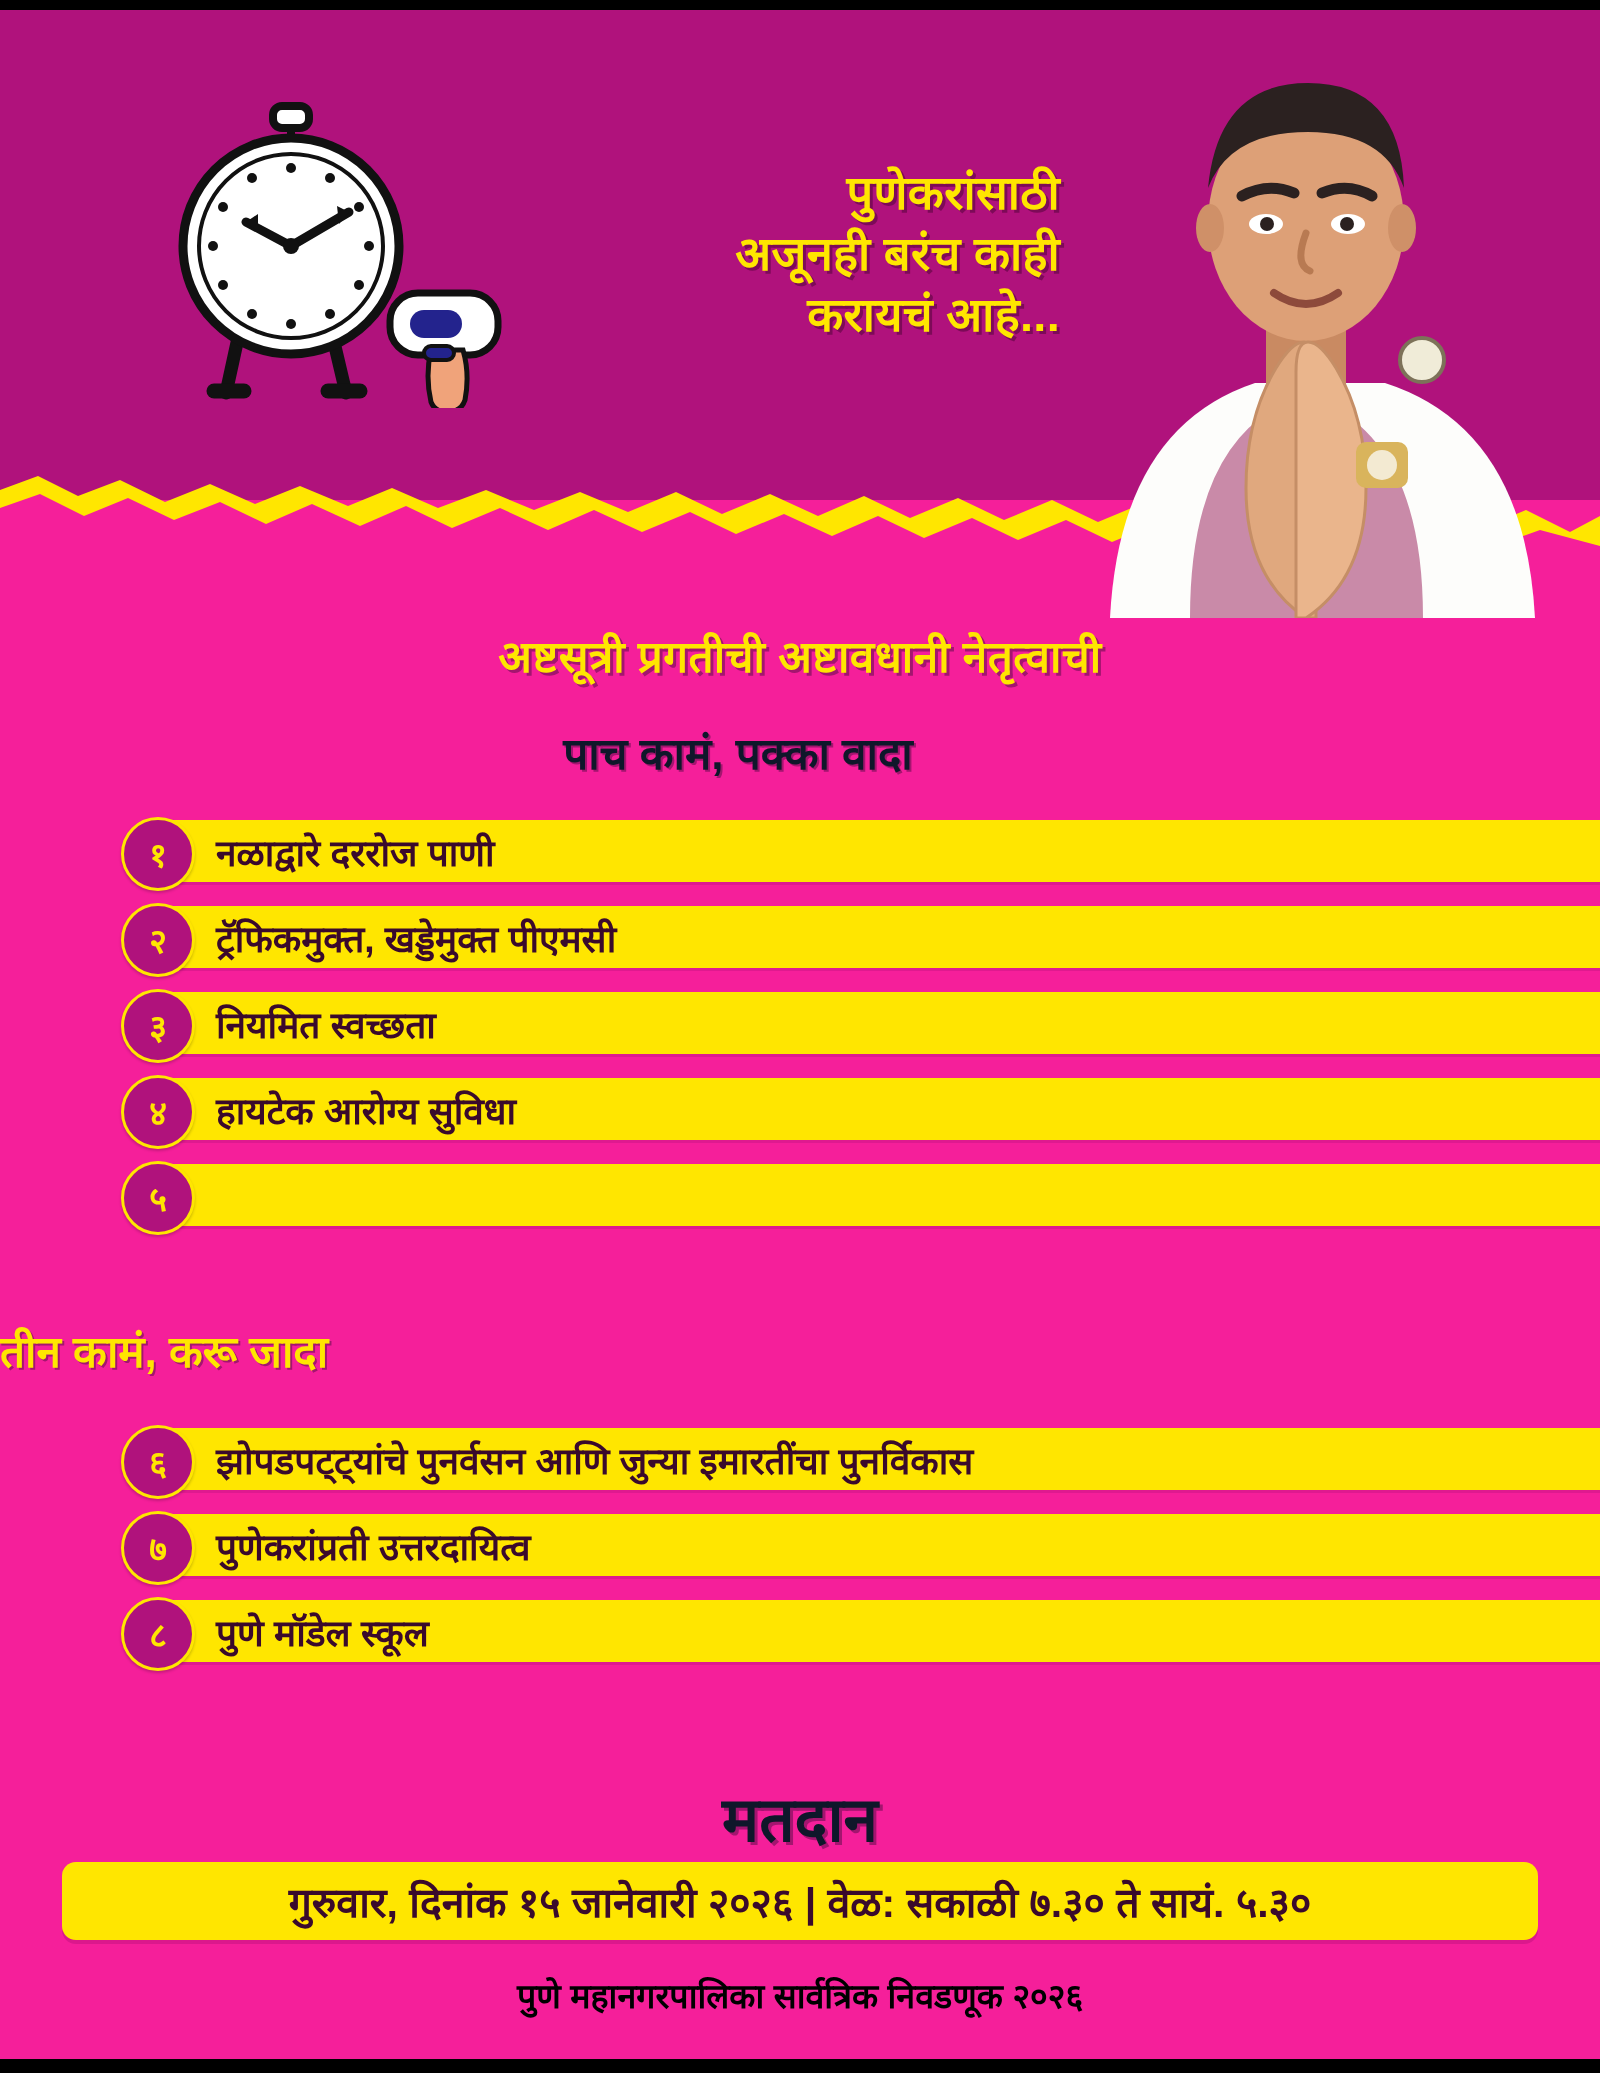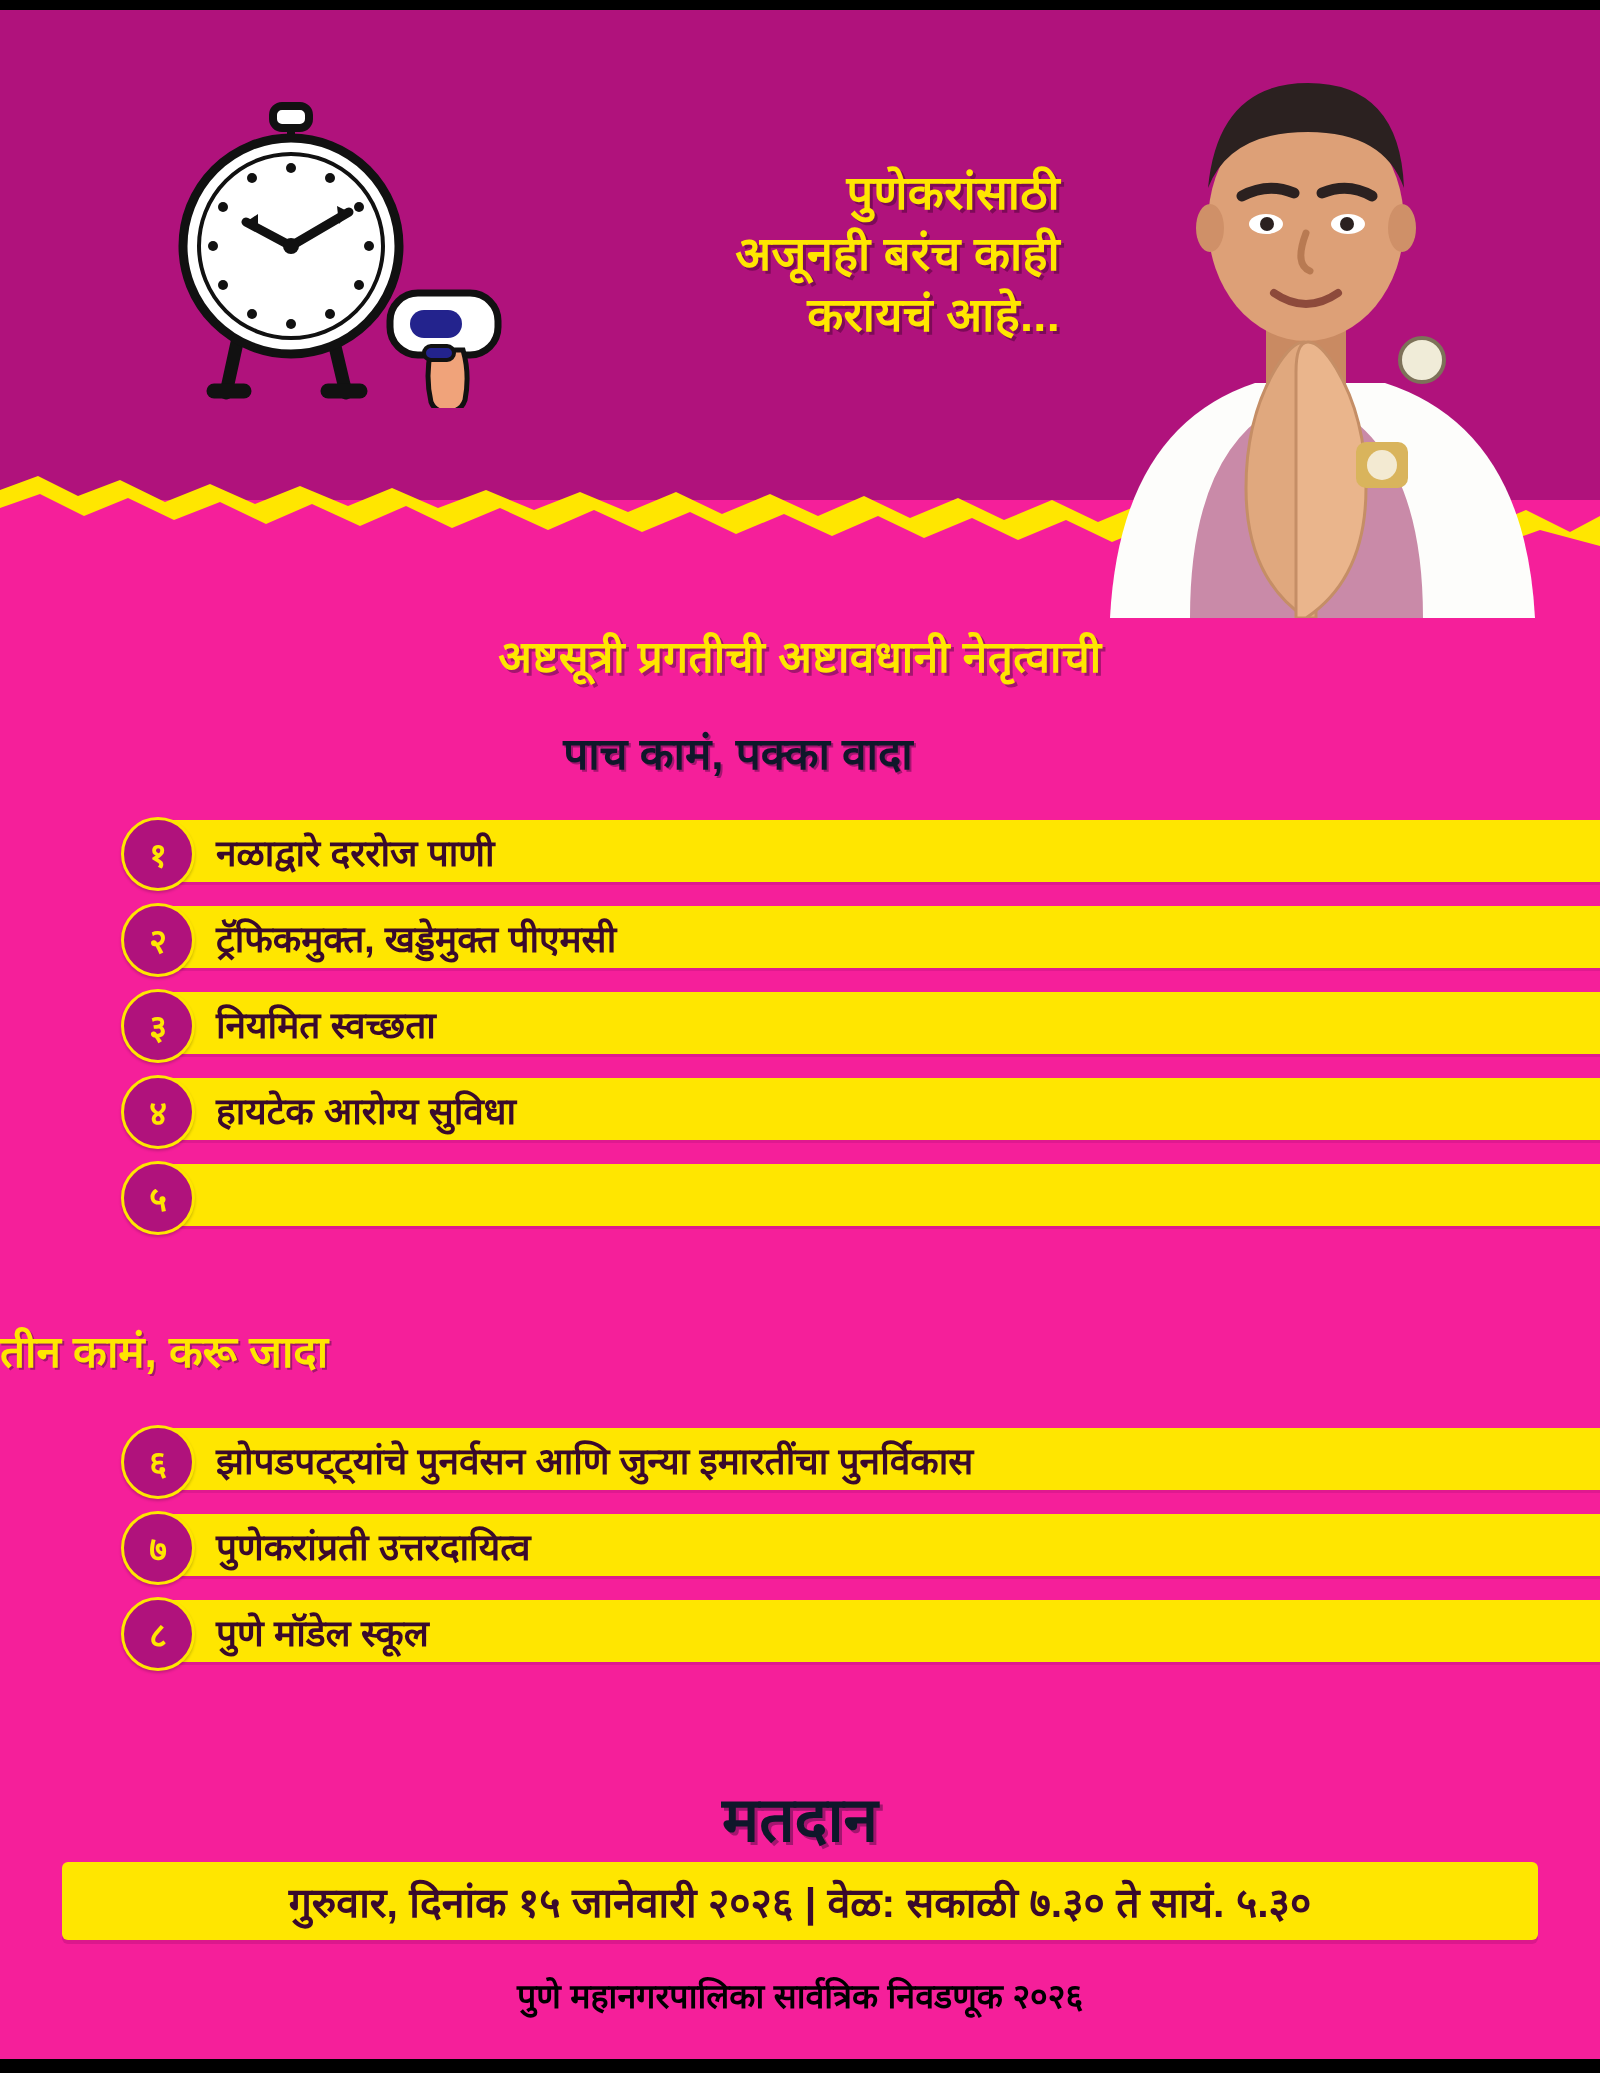--- a/index.html
+++ b/index.html
@@ -122,21 +122,21 @@
     position:absolute;left:0;top:1775px;width:1600px;
     text-align:center;
     color:#0f172a;
     font-weight:bold;
     font-size:62px;
     text-shadow:3px 3px 0 #a3156f;
   }
   .vote-bar{
     position:absolute;left:62px;top:1862px;width:1476px;height:78px;
     background:#ffe600;
-    border-radius:6px;
+    border-radius:14px;
     display:flex;align-items:center;justify-content:center;
     color:#3a0a2c;
     font-weight:bold;
     font-size:41px;
     white-space:nowrap;
     box-shadow:0 4px 0 rgba(160,10,110,.3);
   }
   .footer{
     position:absolute;left:0;top:1972px;width:1600px;
     text-align:center;

